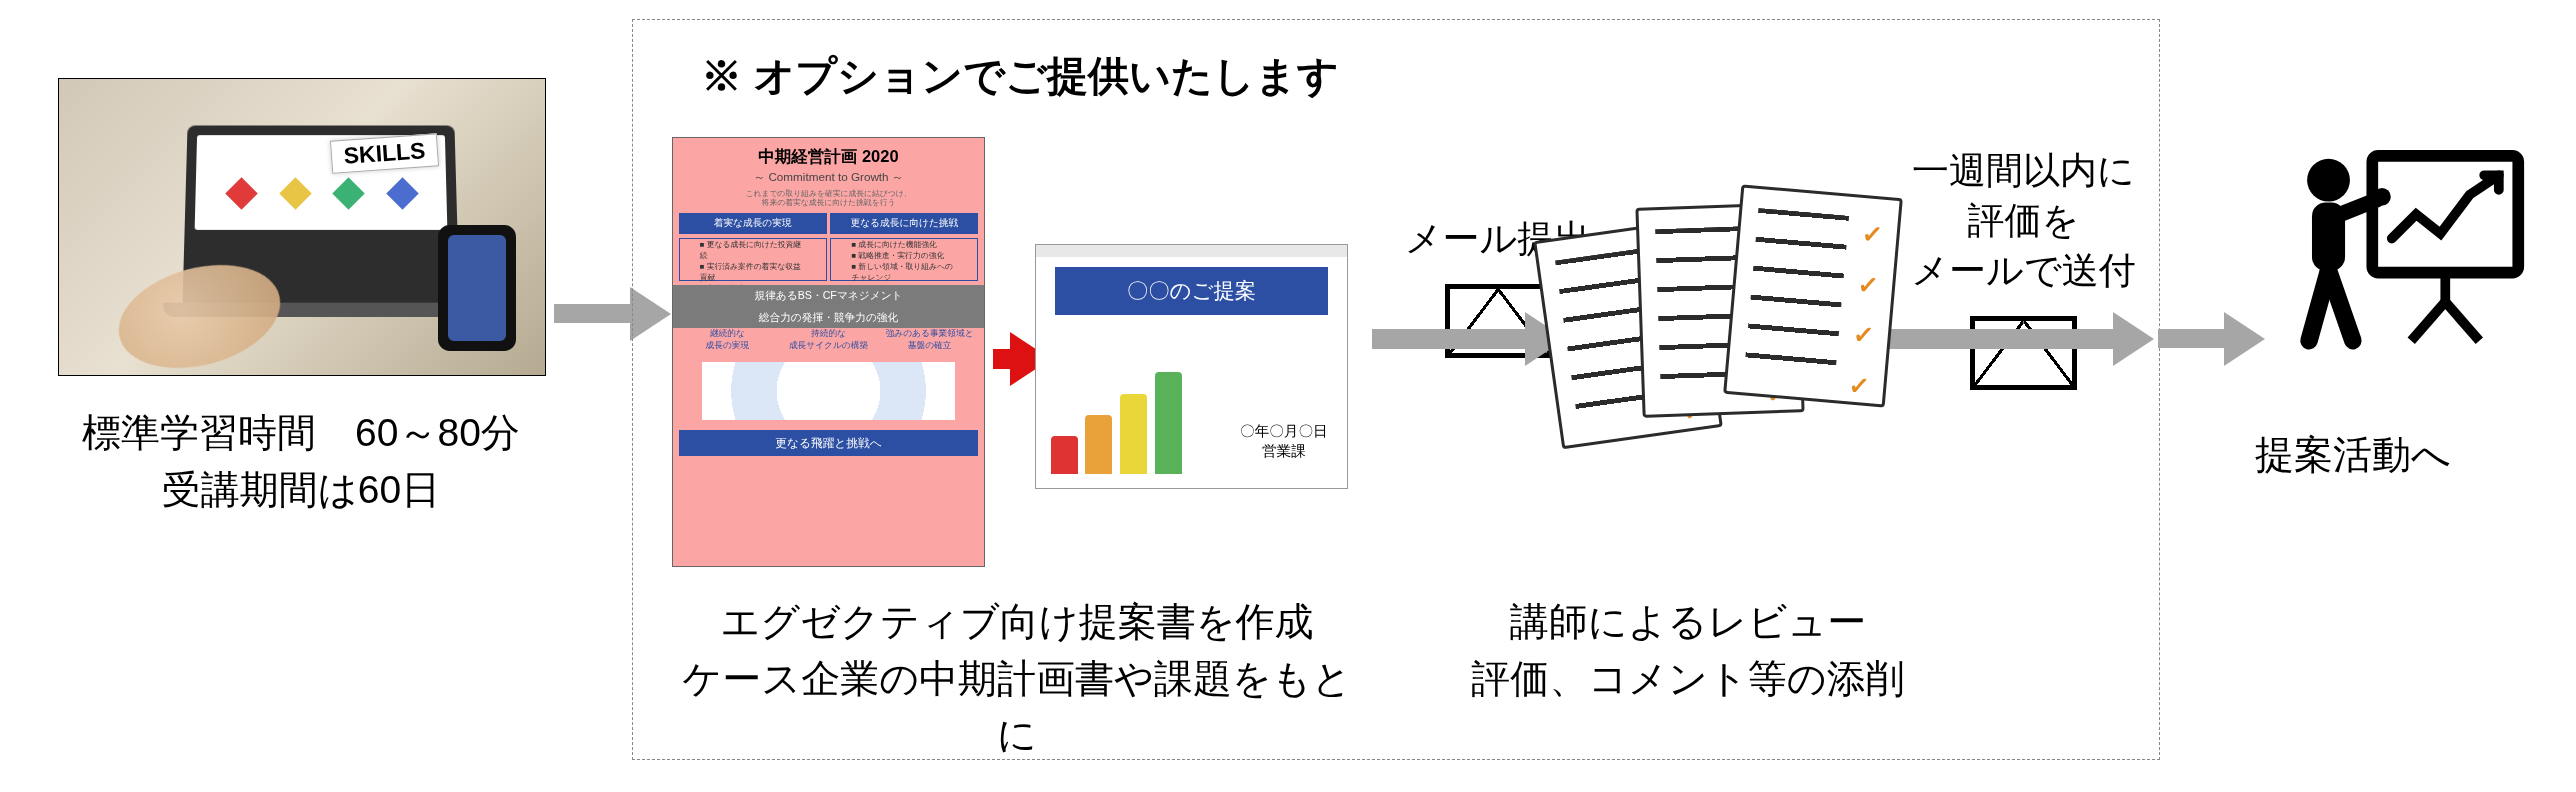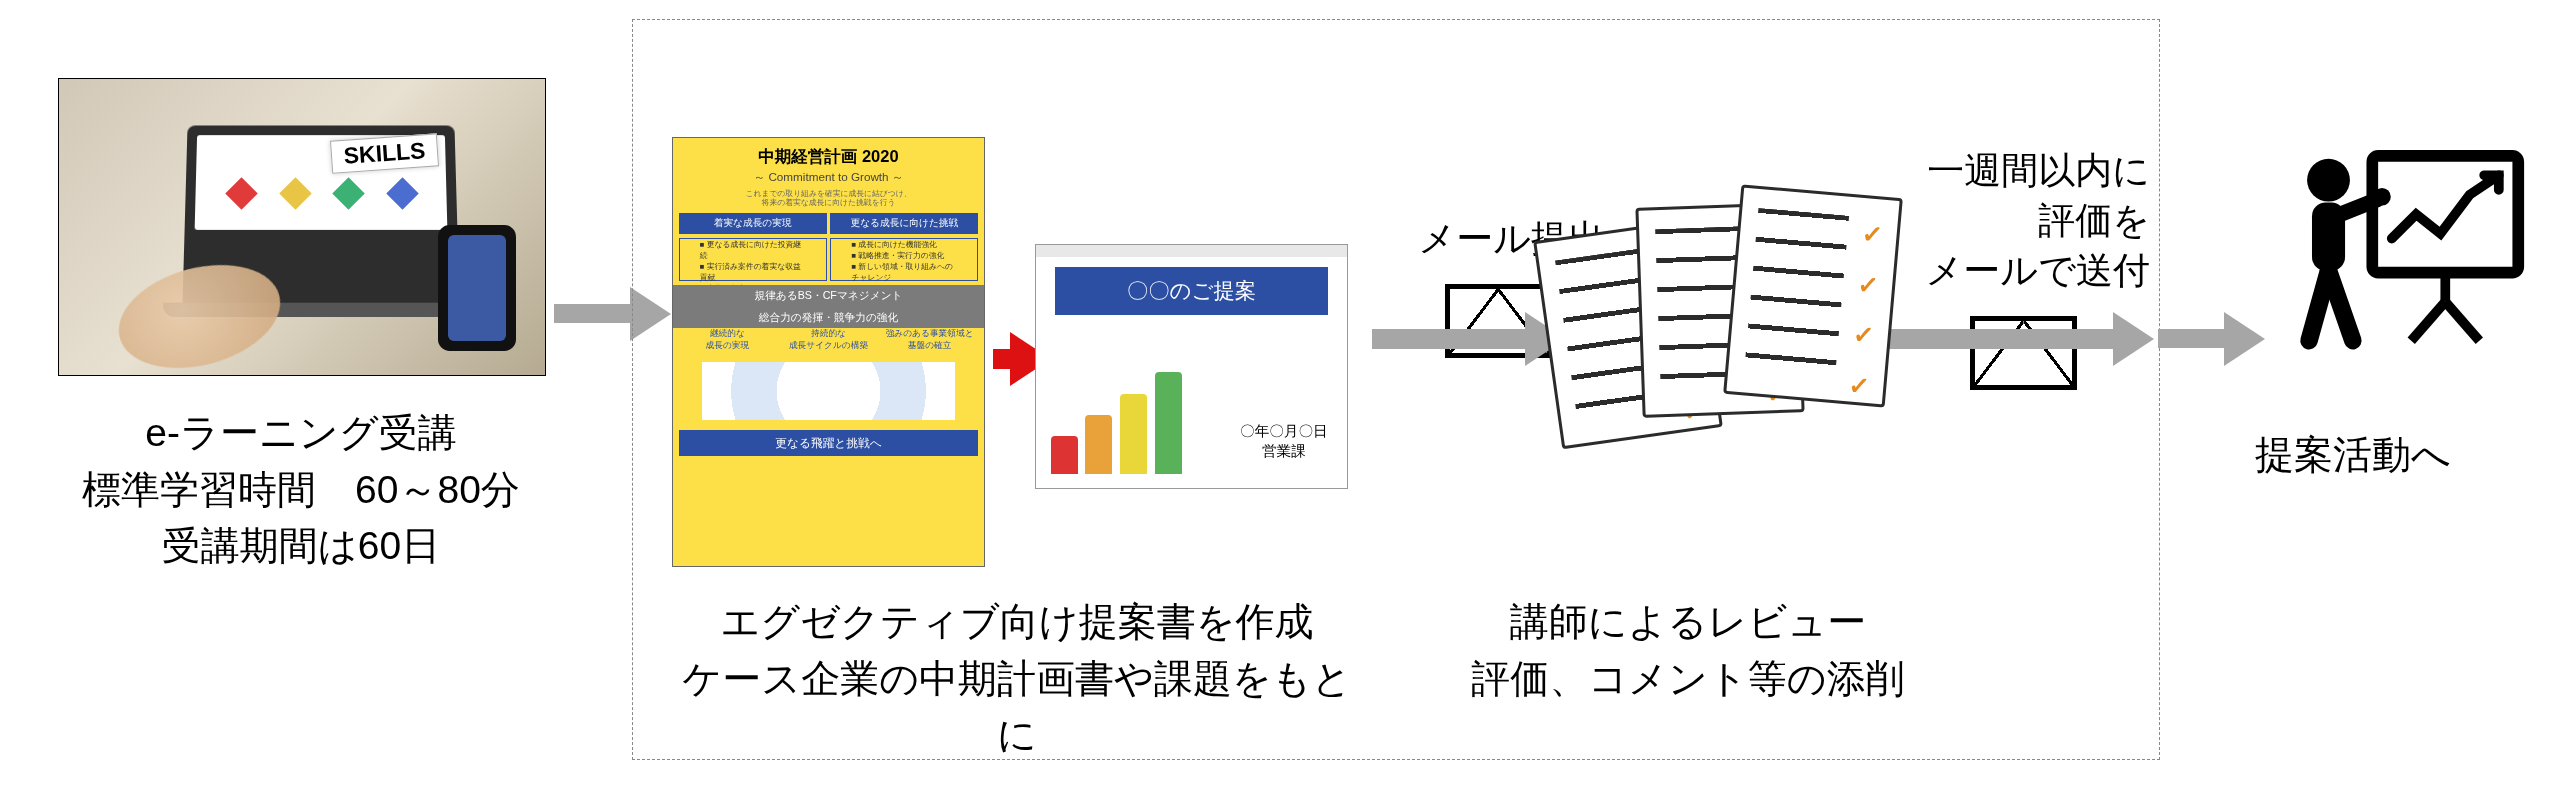--- a/index.html
+++ b/index.html
@@ -73,21 +73,21 @@
   border:1.9px dashed #888;
 }
 .option-title{
   position:absolute;left:68px;top:29px;
   font-size:41px;font-weight:700;
 }
 
 
 .plan-doc{
   position:absolute;left:39px;top:117px;width:311px;height:428px;
-  background:#fde047;border:1px solid #666;
+  background:#fca5a5;border:1px solid #666;
   display:flex;flex-direction:column;align-items:stretch;
   font-size:10.7px;text-align:center;
 }
 .plan-doc .p-title{font-size:16.5px;font-weight:700;margin-top:7.8px}
 .plan-doc .p-sub{font-size:11.7px;color:#444;margin:1.9px 0 1.9px}
 .plan-doc .p-mini{font-size:7.8px;color:#666;line-height:1.2;margin:1.9px 11.7px 5.8px}
 .plan-doc .row{display:flex;margin:0 5.8px 3.9px;gap:3.9px}
 .plan-doc .bluebar{background:#2c4fa3;color:#fff;font-size:9.7px;padding:3.9px 1.9px;flex:1;white-space:nowrap}
 .plan-doc .whitebox{border:1px solid #2c4fa3;flex:1;height:41px}
 .plan-doc .graybar{background:#7b7b7b;color:#fff;font-size:10.7px;padding:3.9px;margin:0 0}
@@ -113,21 +113,21 @@
 .b1{height:35%;background:#d33}.b2{height:55%;background:#e9a13a}
 .b3{height:75%;background:#e9d73a}.b4{height:95%;background:#59b259}
 .proposal .p-date{position:absolute;right:19.4px;bottom:27px;font-size:14.6px;text-align:center;line-height:1.4}
 
 
 .opt-cap{position:absolute;font-size:39px;text-align:center;line-height:1.45}
 .opt-cap.cap1{left:39px;top:574px;width:690px}
 .opt-cap.cap2{left:807px;top:574px;width:496px}
 
 
-.mail-block{position:absolute;text-align:right}
+.mail-block{position:absolute;text-align:center}
 .mail-block .txt{font-size:37px;line-height:1.35;margin-bottom:19.4px}
 .envelope{width:97px;height:64px;border:5.8px solid #000;margin:0 auto;position:relative}
 .envelope::before{
   content:"";position:absolute;inset:0;
   background:
     linear-gradient(to bottom right,transparent 48%,#000 48% 52%,transparent 52%) left/50% 100% no-repeat,
     linear-gradient(to bottom left,transparent 48%,#000 48% 52%,transparent 52%) right/50% 100% no-repeat;
 }
 
 
@@ -163,32 +163,32 @@
     <div class="gem-row">
       <span class="gem-r"></span>
         <span class="gem-y"></span>
         <span class="gem-g"></span>
         <span class="gem-b"></span>
     </div>
     <div class="hand"></div>
     <div class="phone"></div>
   </div>
   <div class="stage1-caption">
-    <div>e-ラーニング受講</div>
     <div>標準学習時間　60～80分</div>
     <div>受講期間は60日</div>
   </div>
 </div>
 
 <div class="arrow" style="left:554px;top:296px;width:117px">
   <div class="shaft"></div>
     <div class="head"></div>
 </div>
 
 <div class="option-box">
+  <div class="option-title">※ オプションでご提供いたします</div>
 
   <div class="plan-doc">
     <div class="p-title">中期経営計画 2020</div>
     <div class="p-sub">～ Commitment to Growth ～</div>
     <div class="p-mini">
       <span>これまでの取り組みを確実に成長に結びつけ、</span><br>
       <span>将来の着実な成長に向けた挑戦を行う</span>
     </div>
     <div class="row">
       <div class="bluebar">着実な成長の実現</div>

